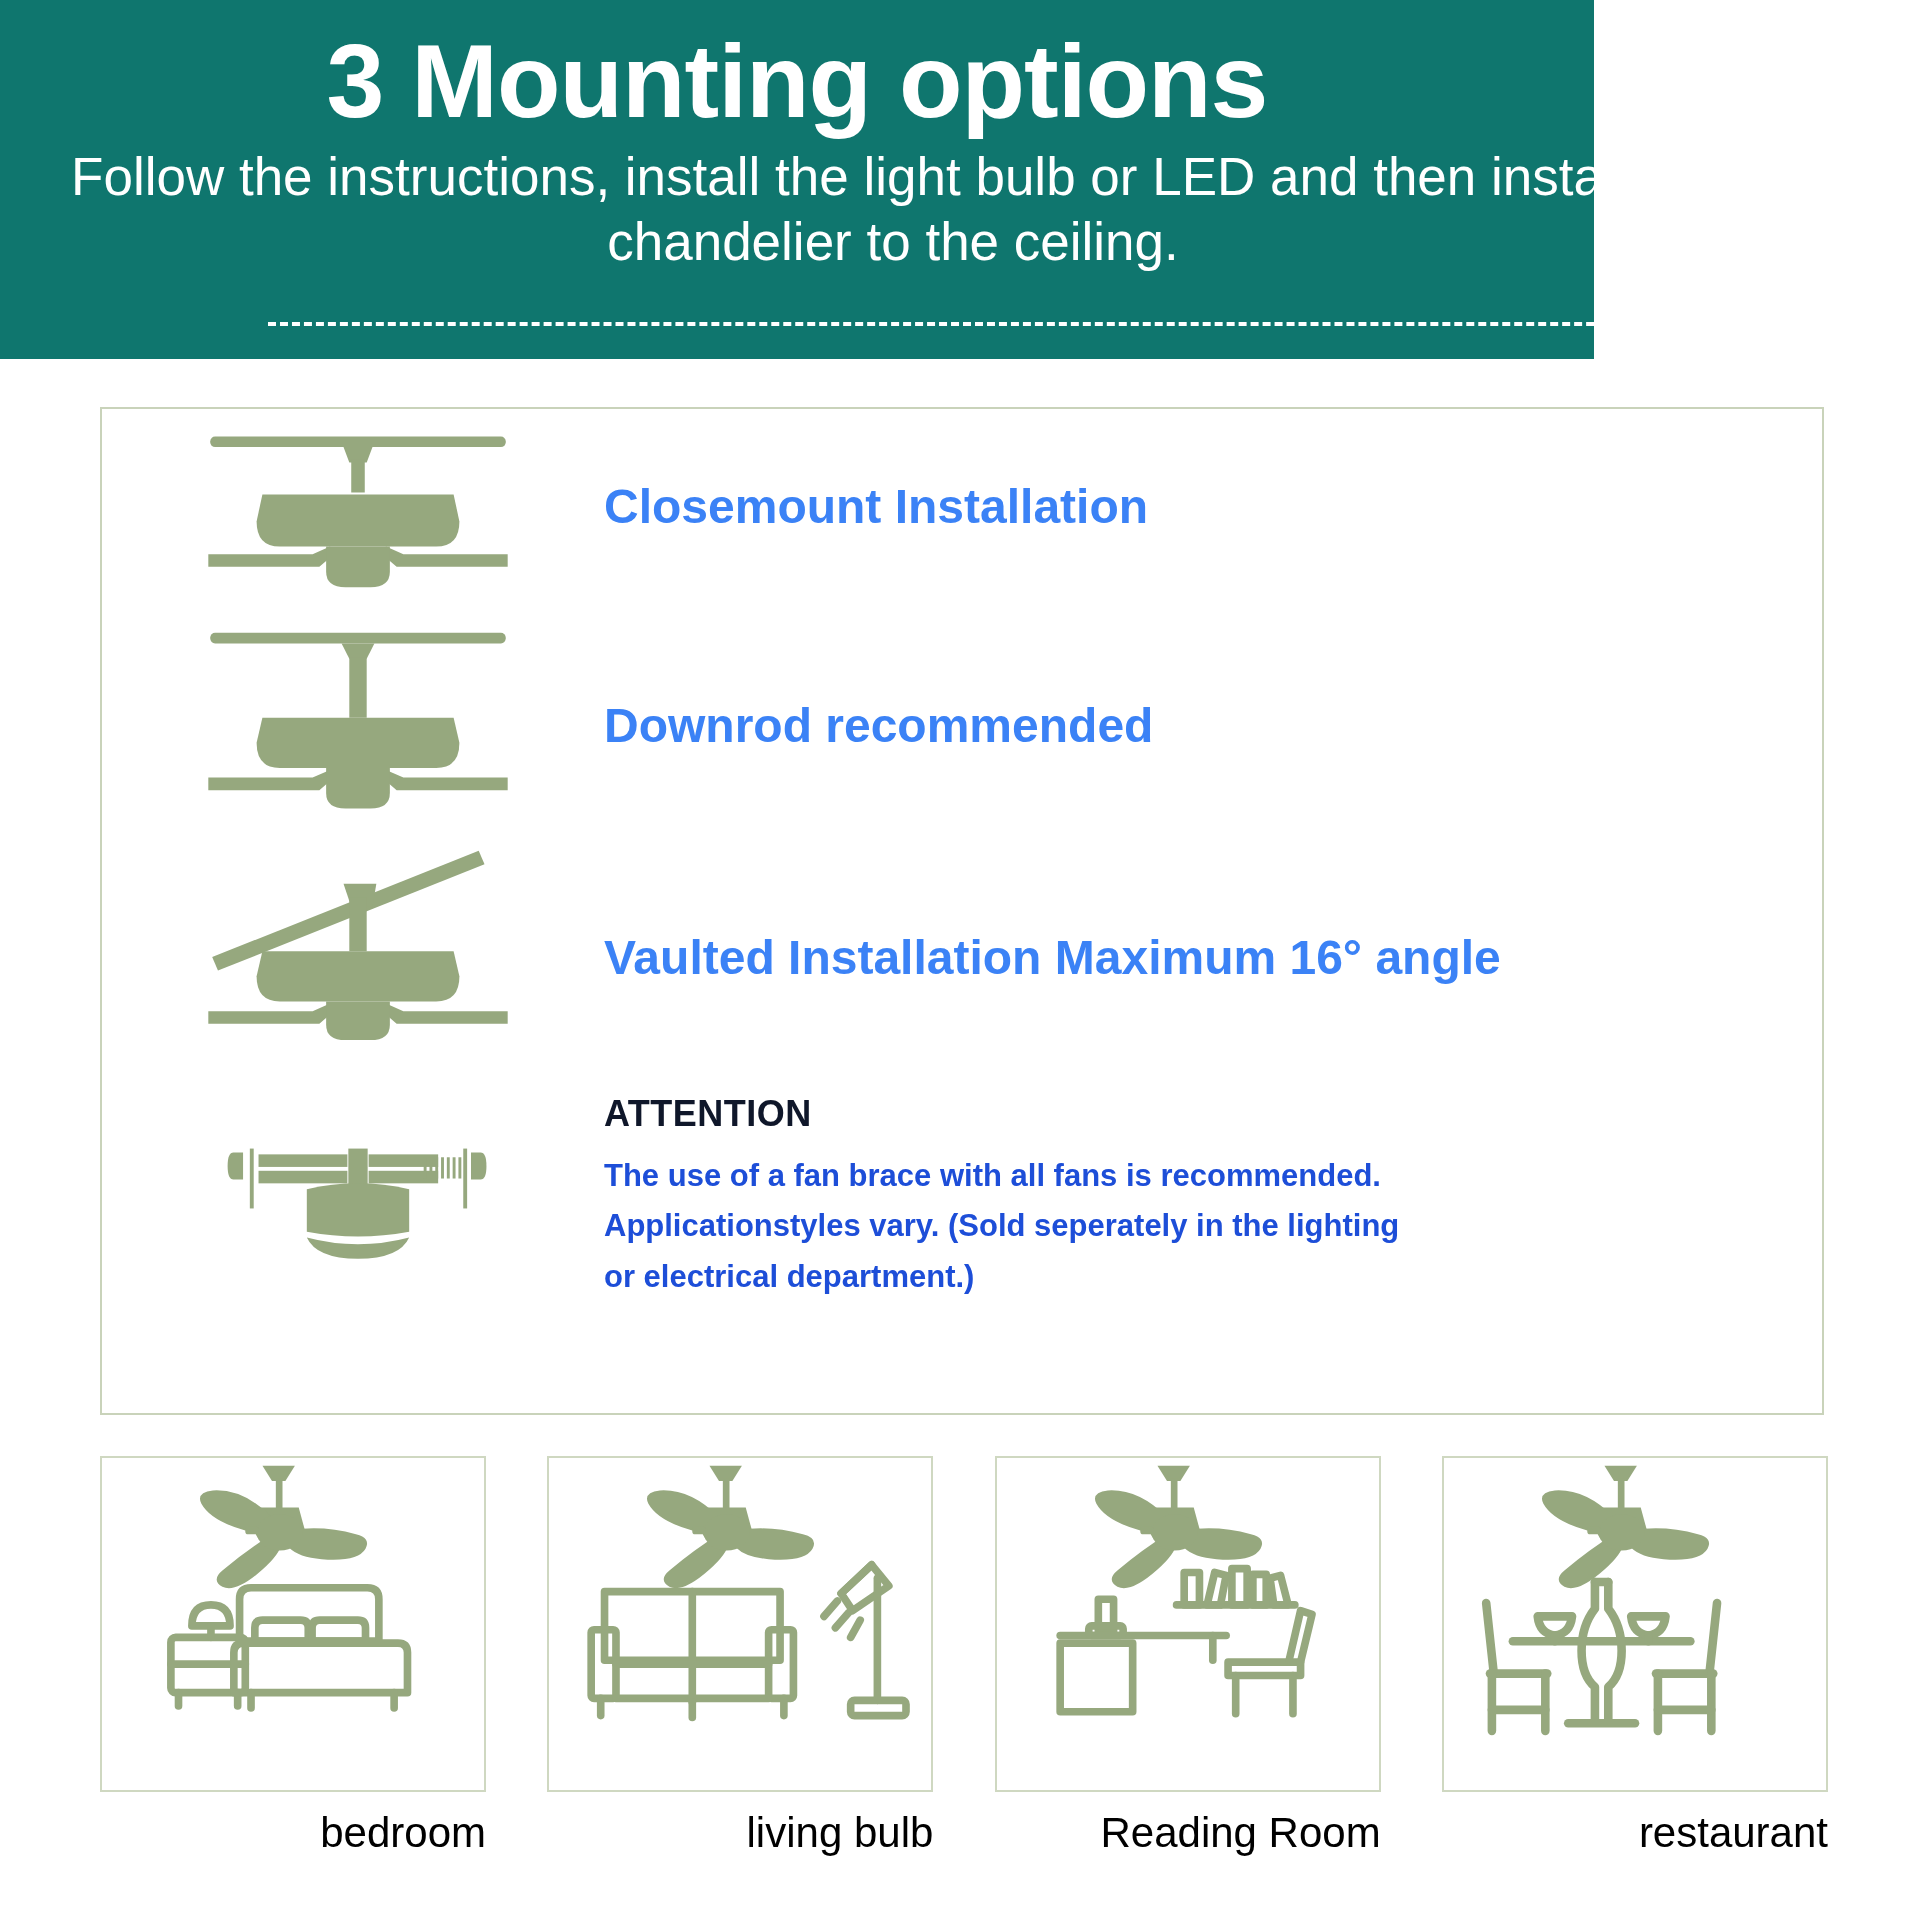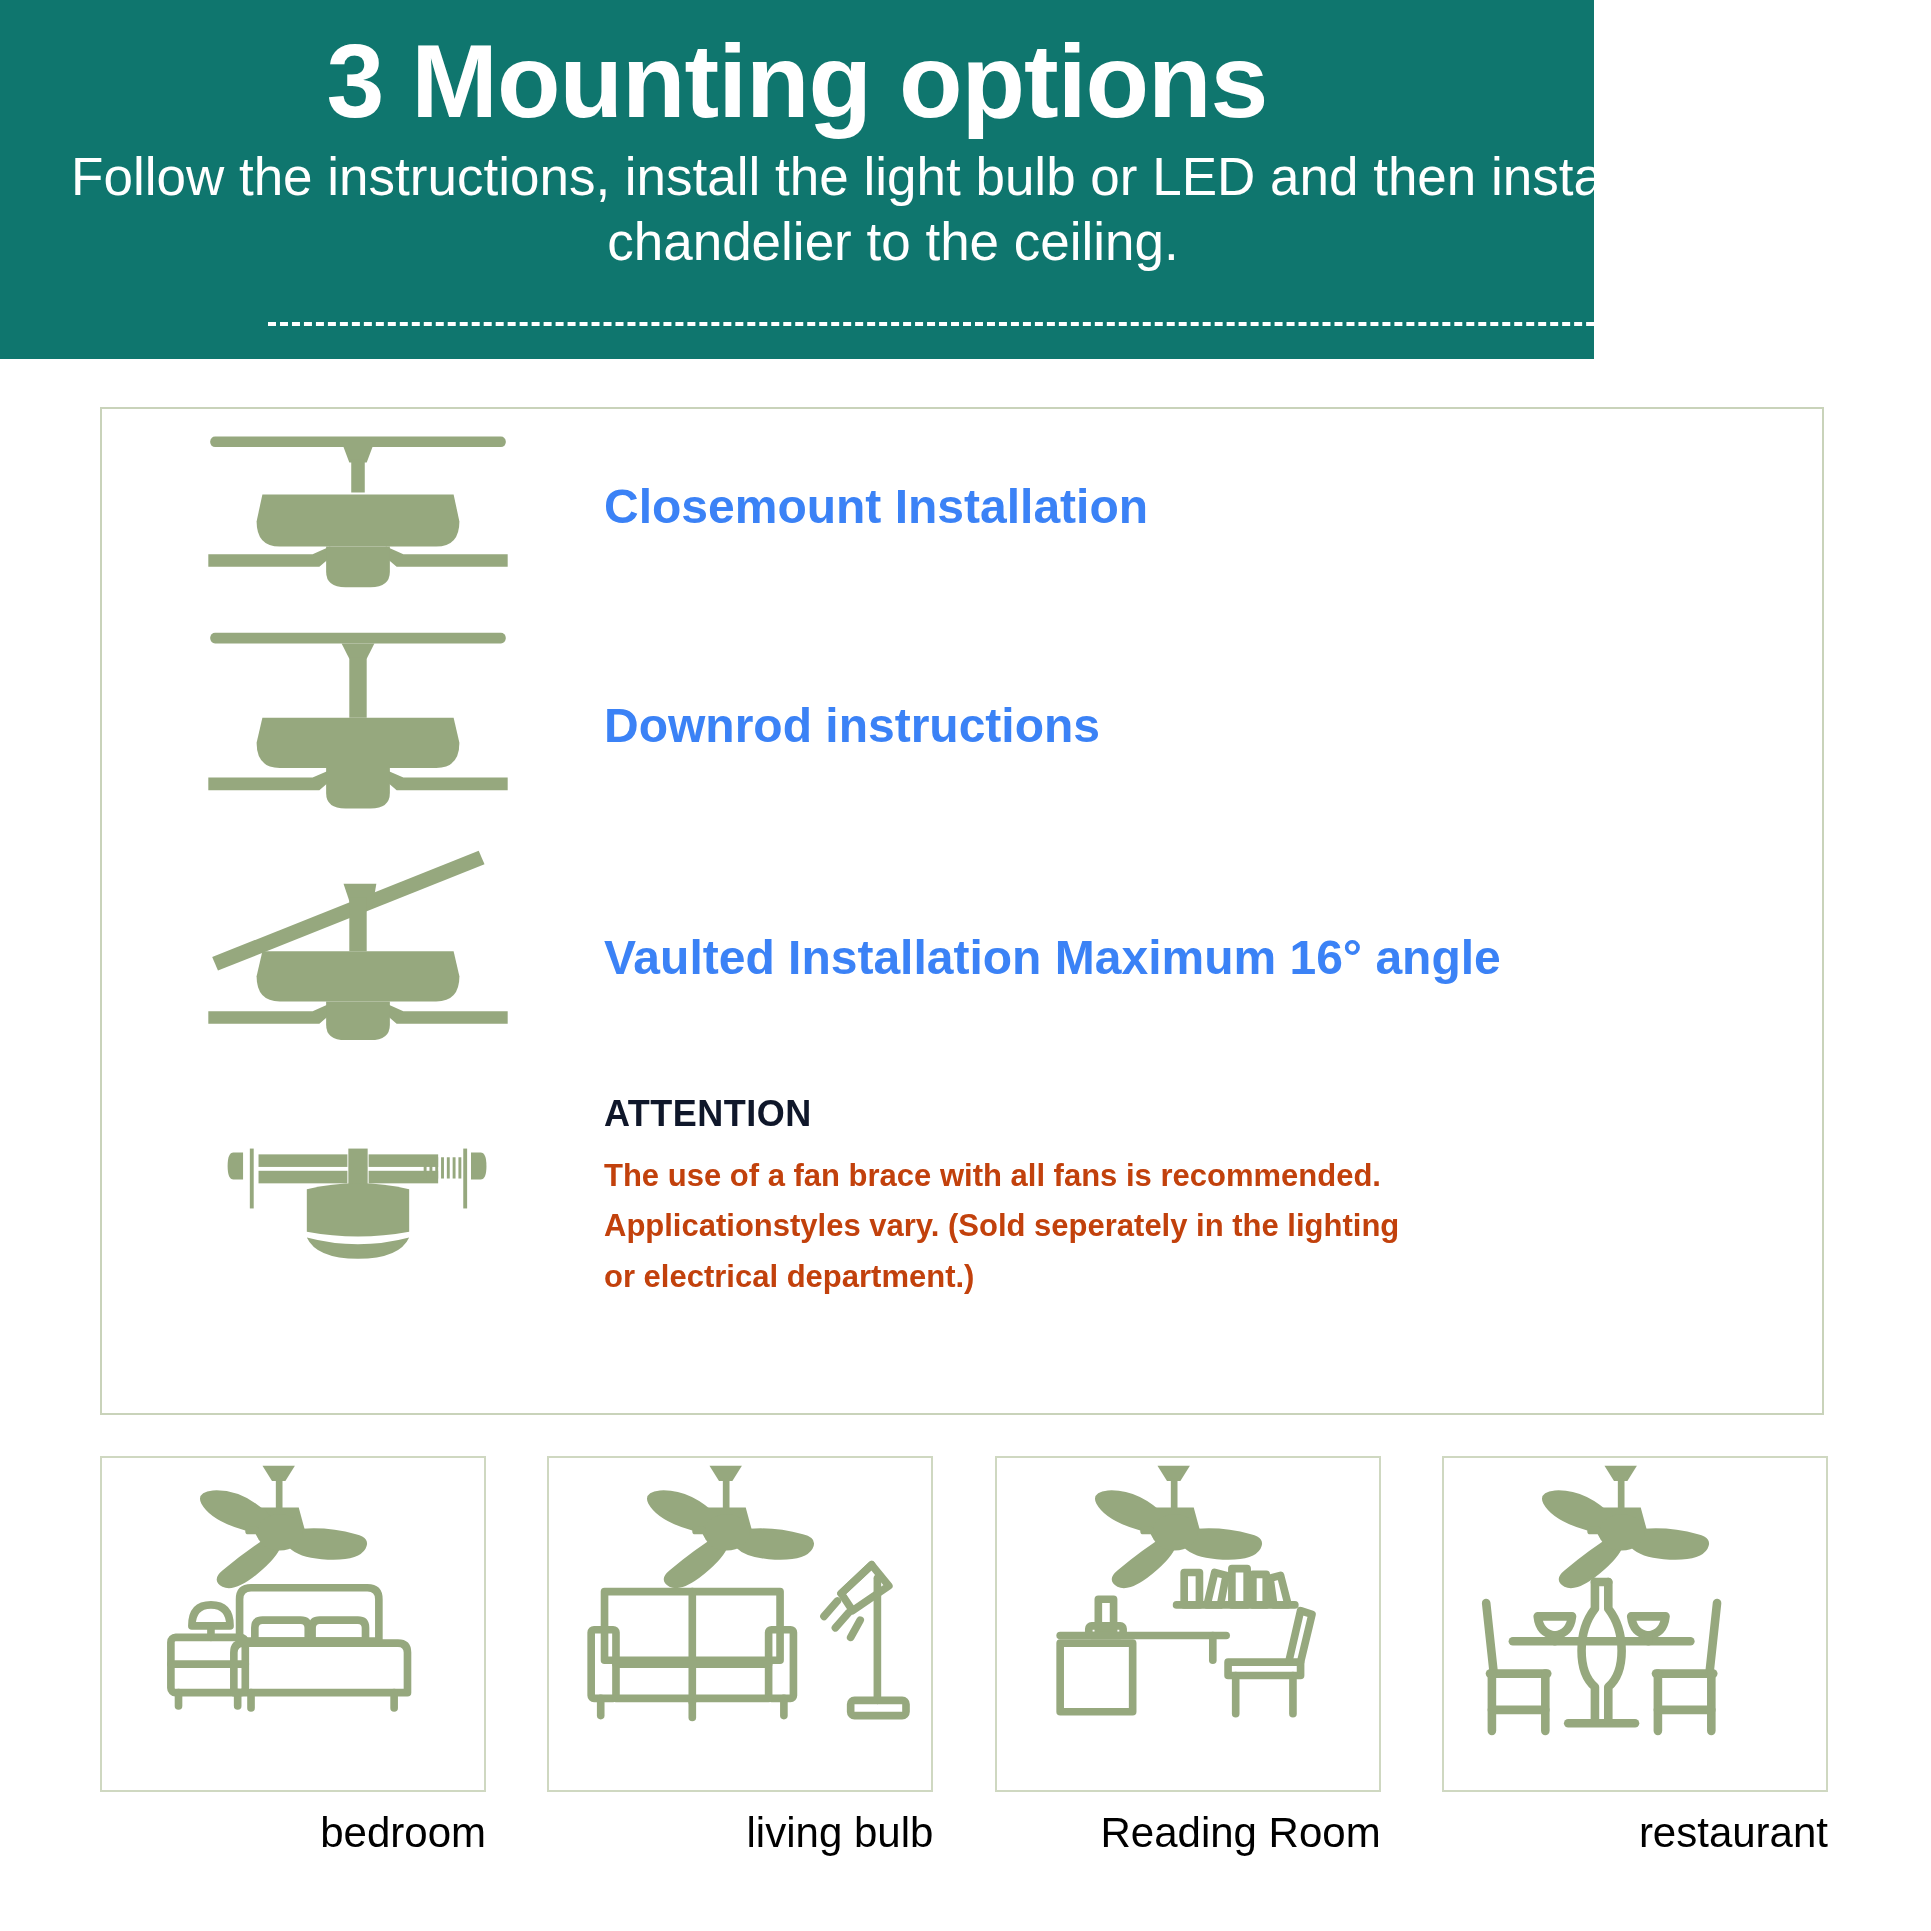--- a/index.html
+++ b/index.html
@@ -107,21 +107,21 @@
     margin: 0;
     color: #0f172a;
     font-size: 36px;
     font-weight: bold;
     font-family: "Liberation Sans", sans-serif;
     letter-spacing: 0.5px;
   }
   .attention-line {
     margin: 0;
     padding-top: 9.7px;
-    color: #c2410c;
+    color: #1d4ed8;
     font-size: 31px;
     font-weight: bold;
     line-height: 1.32;
     font-family: "Liberation Sans", sans-serif;
   }
   #attention-line-1 { padding-top: 21px; }
 
   
   #room-cards {
     position: absolute;
@@ -190,21 +190,21 @@
           <rect x="22" y="10" width="306" height="11" rx="5"></rect>
           <path d="M158 21 h34 l-8 16 h-18 z"></path>
           <rect x="166" y="36" width="18" height="62"></rect>
           <path d="M76 98 h198 l6 26 q0 26 -24 26 h-162 q-24 0 -24 -26 z"></path>
           <path d="M20 160 h108 l18 -8 q4 6 9 9 h-6 l-14 12 h-115 z"></path>
           <path d="M330 160 h-108 l-18 -8 q-4 6 -9 9 h6 l14 12 h115 z"></path>
           <path d="M142 150 h66 v26 q0 16 -20 16 h-26 q-20 0 -20 -16 z"></path>
         </g>
       </svg>
     </div>
-    <div class="mount-label" id="label-downrod">Downrod instructions</div>
+    <div class="mount-label" id="label-downrod">Downrod recommended</div>
   </div>
 
   <div class="mount-row" id="row-vaulted">
     <div class="mount-figure">
       <svg class="room-svg" viewBox="0 0 350 210" xmlns="http://www.w3.org/2000/svg">
         <g fill="#96a87e">
           <path d="M24 118 L300 8 L306 22 L30 132 z"></path>
           <path d="M160 42 h34 l-4 24 h-22 z"></path>
           <rect x="166" y="56" width="18" height="56"></rect>
           <path d="M76 112 h198 l6 26 q0 26 -24 26 h-162 q-24 0 -24 -26 z"></path>

